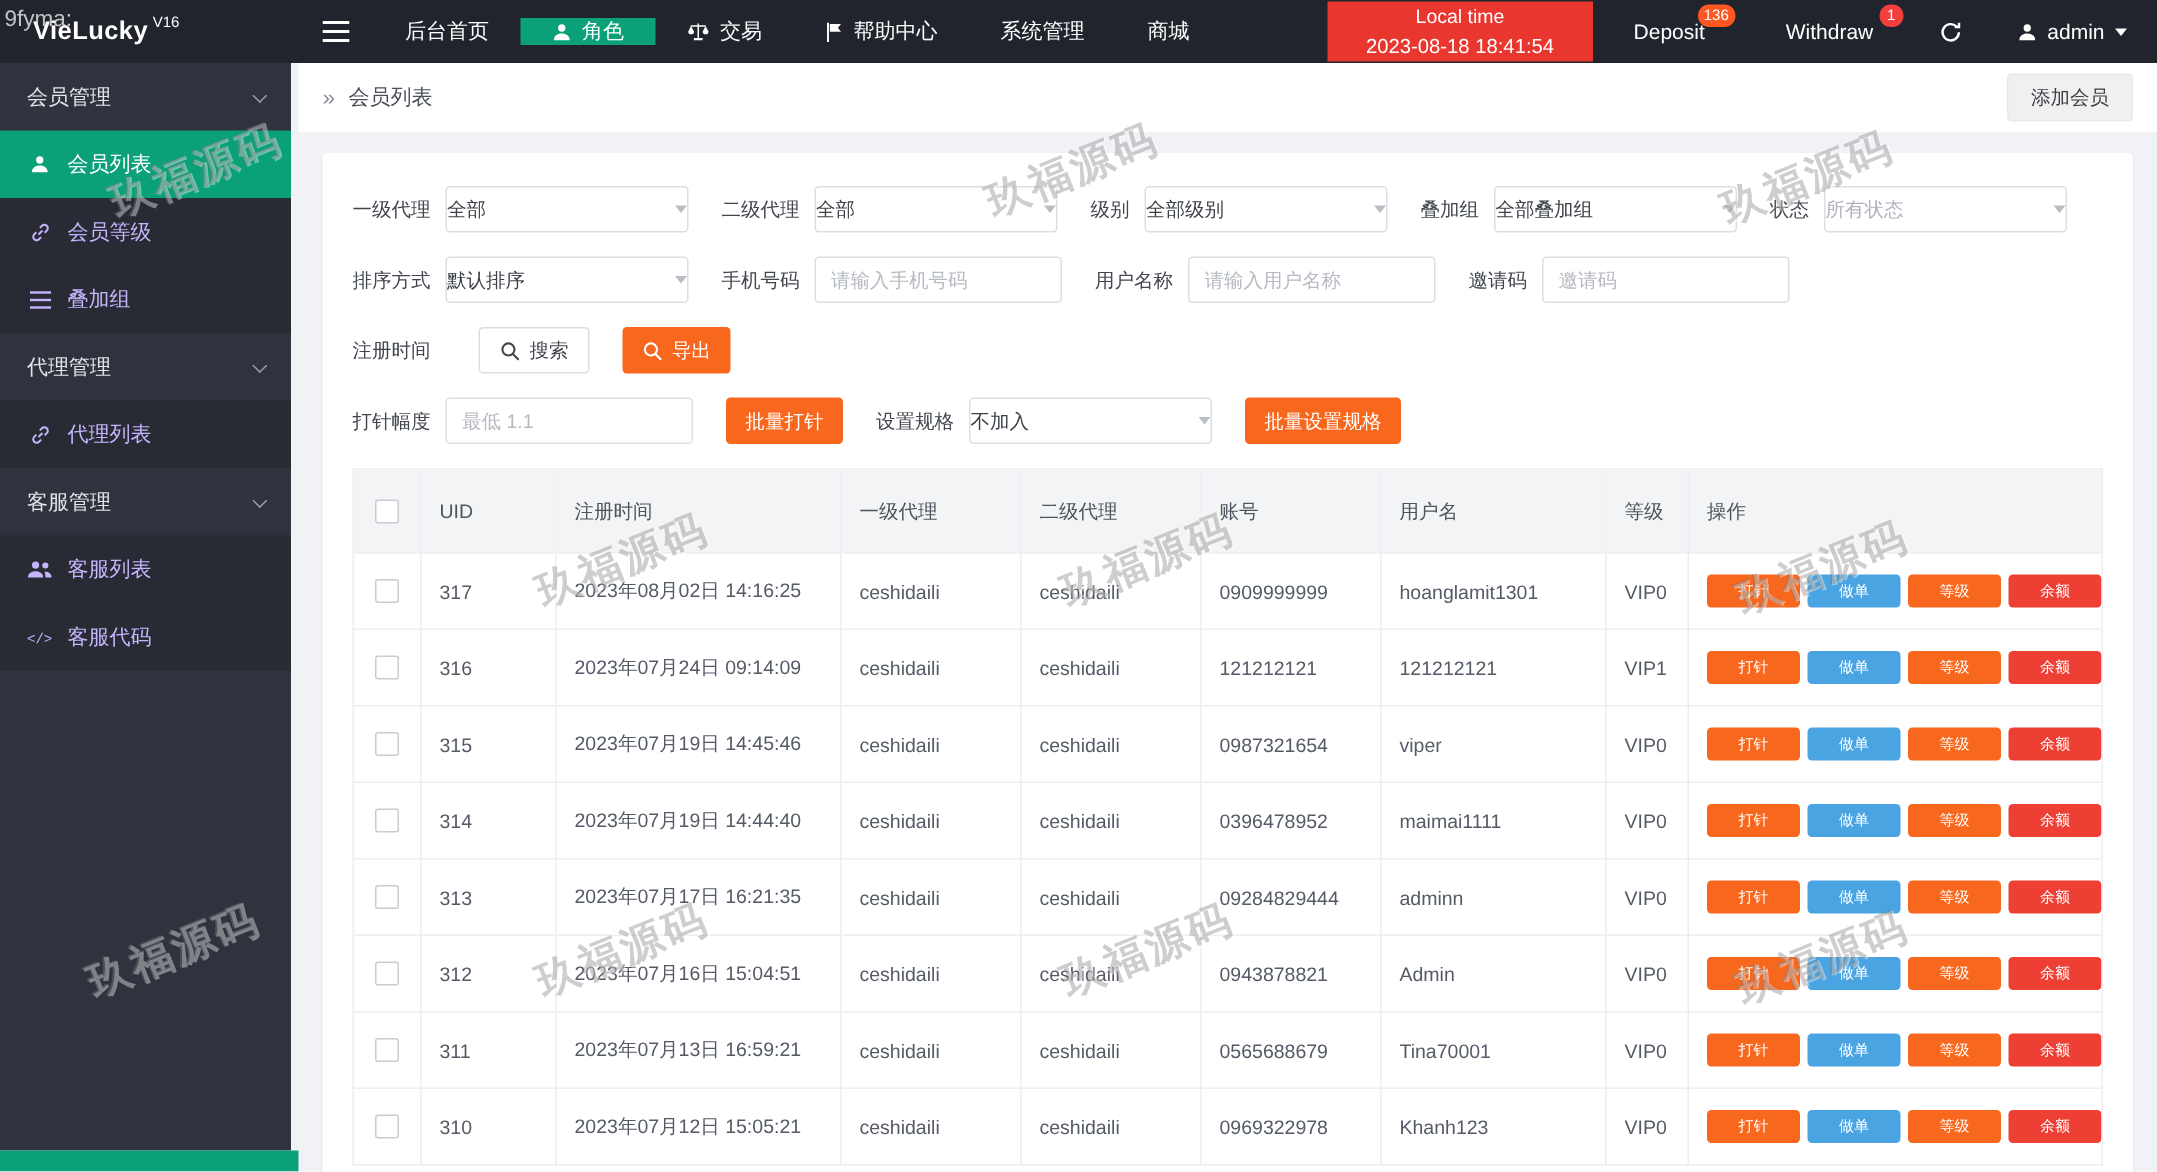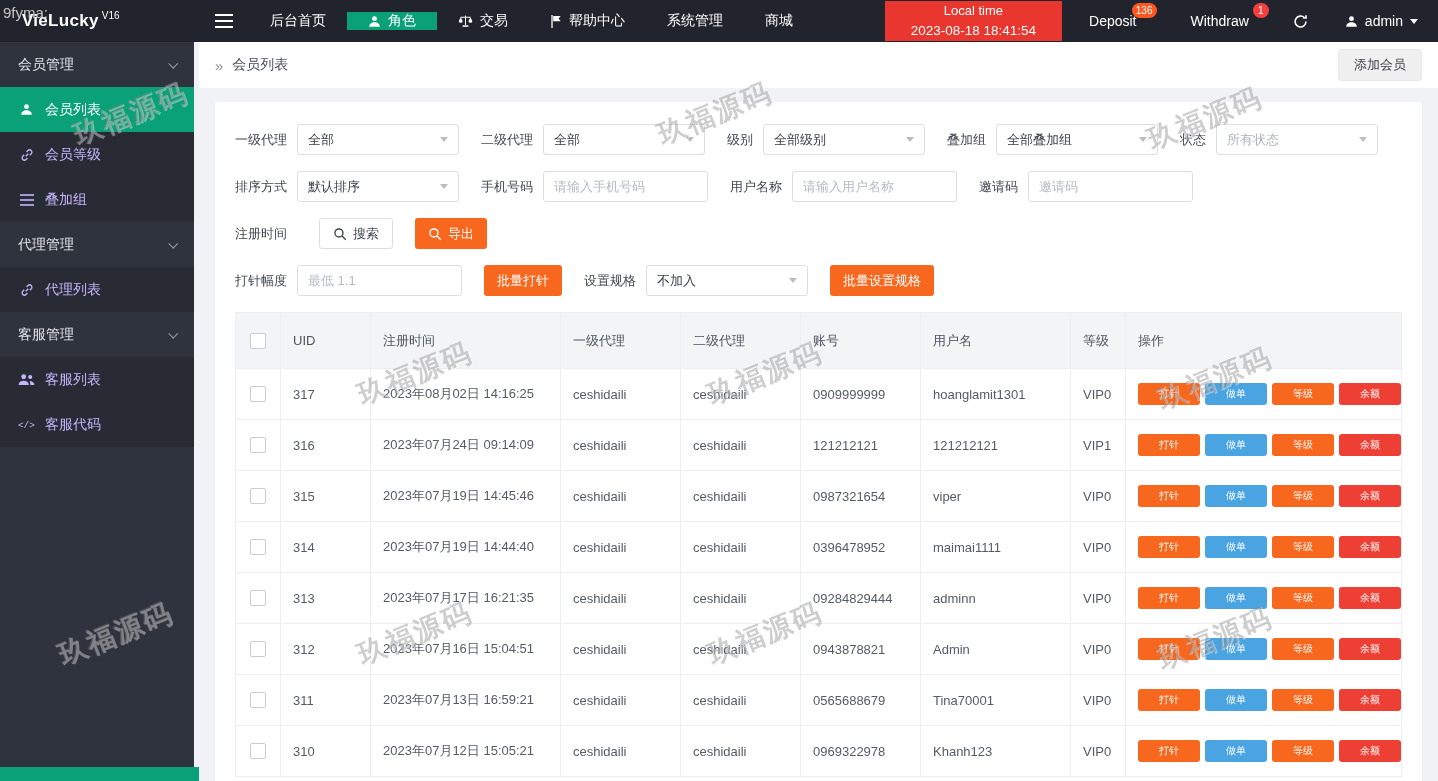--- a/index.html
+++ b/index.html
@@ -43,21 +43,21 @@
   .crumb{height:46px;background:#fff;display:flex;align-items:center;padding:0 16px;gap:9px}
   .crumb-ico{color:#8a8f99;font-size:15px}
   .crumb-title{font-size:14px;color:#4a4f58}
   .add-btn{margin-left:auto;background:#f0f0f1;border:1px solid #e9e9ea;border-radius:3px;padding:6px 15px;font-size:13px;color:#3c3f45;cursor:pointer;font-family:inherit}
   .card{margin:14px 16px 0;background:#fff;border-radius:3px;padding:22px 20px 20px;box-shadow:0 1px 2px rgba(0,0,0,.05);min-height:900px}
 
   
   .filter-row{display:flex;align-items:center;margin-bottom:16px}
   .fgroup{display:flex;align-items:center;margin-right:22px}
   .flabel{font-size:13px;color:#42474f;margin-right:10px;white-space:nowrap}
-  .fctrl{height:31px;border:1px solid #dcdee2;border-radius:3px;background:#fff;display:flex;align-items:center;padding:0 10px;font-size:13px;color:#3c4047}
+  .fctrl{height:31px;border:1px solid #dcdee2;border-radius:3px;background:#fff;display:flex;align-items:center;padding:0 0;font-size:13px;color:#3c4047}
   .fselect{width:162px;justify-content:space-between;cursor:pointer}
   .fselect .caret{width:0;height:0;border-left:4.5px solid transparent;border-right:4.5px solid transparent;border-top:5.5px solid #b9bdc6}
   .fselect.muted .val{color:#aeb3bc}
   .finput{width:165px;padding:0}
   .finput input{border:none;outline:none;width:100%;height:100%;padding:0 10px;font-size:13px;font-family:inherit;color:#3c4047;background:transparent}
   .finput input::placeholder{color:#b6bac2}
   .btn{height:31px;border-radius:3px;display:inline-flex;align-items:center;gap:6px;padding:0 13px;font-size:13px;cursor:pointer;border:none;font-family:inherit;margin-right:22px;white-space:nowrap}
   .btn.outline{background:#fff;border:1px solid #dcdee2;color:#42474f}
   .btn.orange{background:var(--orange,#f8671e);color:#fff}
 

